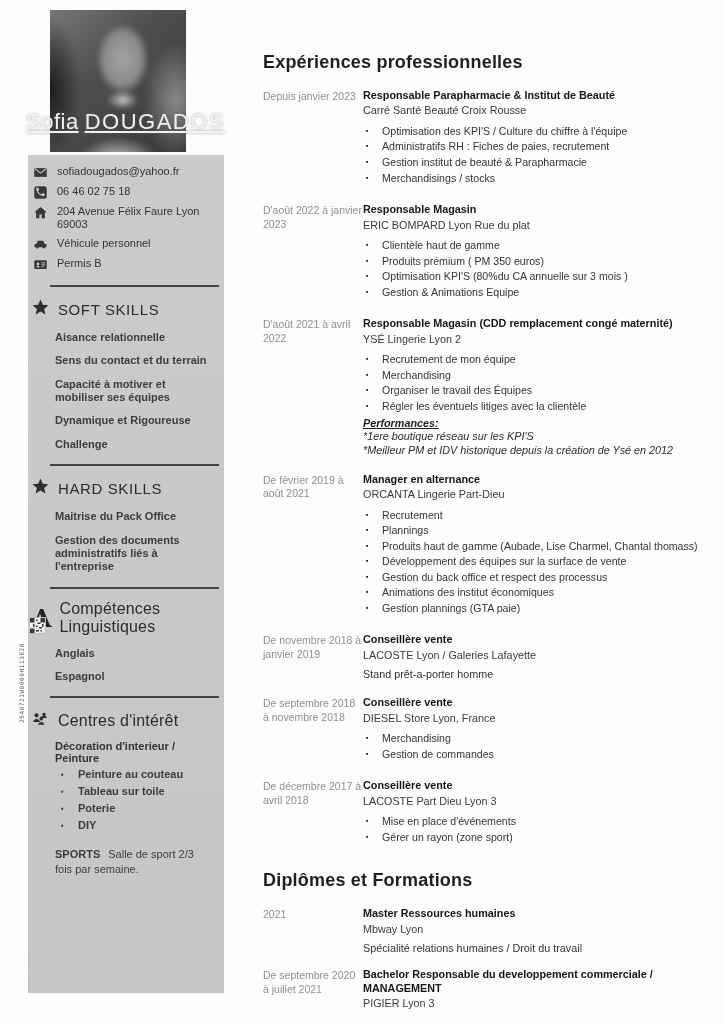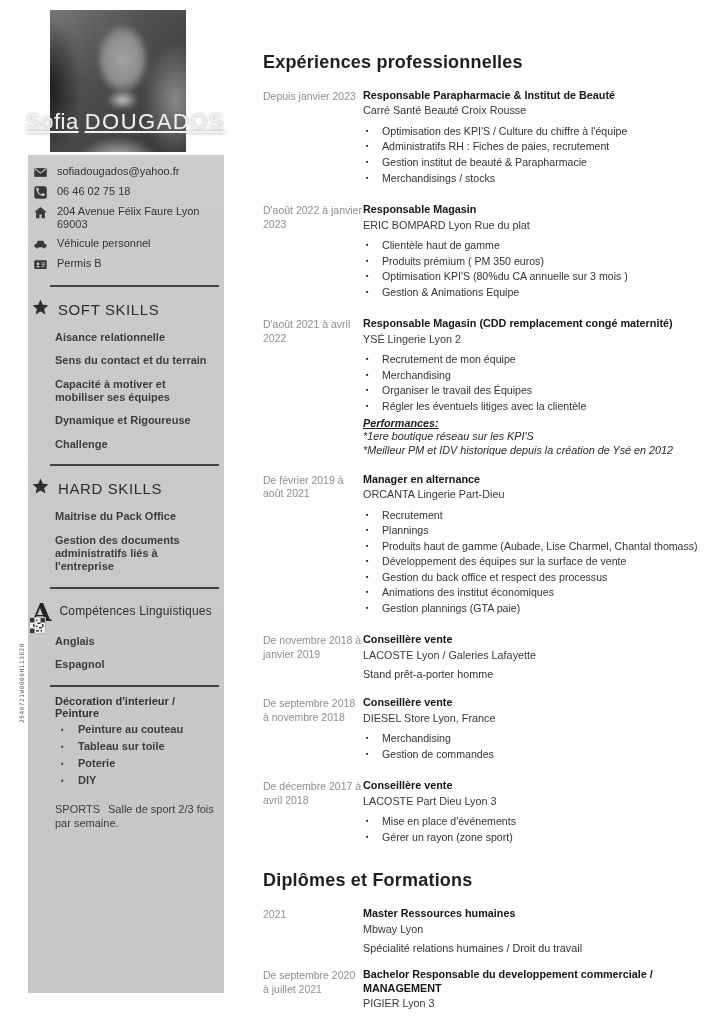--- a/index.html
+++ b/index.html
@@ -29,28 +29,28 @@
   .sidebar{position:absolute;left:28px;top:155px;width:196px;height:838px;
     background:linear-gradient(#cbcbca,#c6c6c5);}
   .side-inner{padding-top:10px;}
   .side-row{display:flex;gap:9px;margin:0 6px 5px 5px;font-size:11px;line-height:1.22;color:#333;}
   .side-row .ic{width:15px;height:15px;flex-shrink:0;margin-top:0;}
   .side-row .ic svg{width:15px;height:15px;fill:#383838;}
   .sep{border-top:2px solid #434343;margin:13px 5px 0 22px;}
   .side-head{display:flex;align-items:center;gap:8px;margin:11px 6px 0 3px;}
   .side-head .ic svg{width:19px;height:19px;fill:#2e2e2e;}
   .side-head h2{margin:0;font-size:15px;font-weight:400;letter-spacing:.6px;color:#2c2c2c;}
-  .side-head h2.tc{font-size:12px;letter-spacing:.2px;line-height:1.15;}
+  .side-head h2.tc{font-size:16px;letter-spacing:.2px;line-height:1.15;}
   .letterA{font-family:"DejaVu Serif","Liberation Serif",serif;font-size:25px;font-weight:700;color:#222;line-height:1;margin-left:1px;}
   .side-item{margin:10px 8px 0 27px;font-size:11px;font-weight:700;color:#3c3c3c;line-height:1.22;}
   .int-sub{margin:8px 8px 0 27px;font-size:11px;font-weight:700;color:#333;}
   .int-li{display:flex;margin:4px 8px 0 33px;font-size:11px;font-weight:600;color:#3c3c3c;}
   .int-li .sq{width:17px;flex-shrink:0;font-size:8px;line-height:13px;}
   .sports{margin:15px 10px 0 27px;font-size:11px;color:#3c3c3c;line-height:1.3;}
-  .sports b{font-weight:400;margin-right:8px;}
+  .sports b{font-weight:700;margin-right:8px;}
   
   .qr{position:absolute;left:29px;top:617px;width:15px;height:15px;background:#efefef;border:1px solid #bbb;}
   .vcode{position:absolute;left:18px;top:608px;width:10px;height:150px;
     font-size:6px;color:#5a5a5a;letter-spacing:.6px;
     writing-mode:vertical-rl;transform:rotate(180deg);text-align:center;font-family:"DejaVu Sans Mono",monospace;}
   
   .main{position:absolute;left:263px;top:52px;width:445px;}
   .main h1{margin:0 0 16px 0;font-size:18px;font-weight:700;color:#1f1f1f;letter-spacing:.2px;}
   .main h1.dip{margin-top:24px;}
   .entry{display:flex;margin-bottom:16px;}
@@ -170,20 +170,31 @@
       <span class="letterA">A</span>
       <h2 class="tc">Compétences Linguistiques</h2>
     </div>
     <div>
         <div class="side-item">Anglais</div>
         <div class="side-item">Espagnol</div>
       </div>
 
     <div class="sep"></div>
 
+    <div class="side-head">
+      <span class="ic">
+        <svg viewBox="0 0 24 24">
+            <circle cx="7" cy="8" r="2.6"></circle>
+            <circle cx="16.5" cy="7" r="2.2"></circle>
+            <circle cx="13" cy="12" r="2.4"></circle>
+            <path d="M2.5 16.5c.8-2.6 2.5-4 4.5-4s3.7 1.4 4.5 4zM12.8 11.3c.7-1.9 2-2.9 3.7-2.9 1.6 0 3 1 3.7 2.9zM8.8 20c.8-2.4 2.3-3.7 4.2-3.7s3.4 1.3 4.2 3.7z"></path>
+          </svg>
+      </span>
+      <h2 class="tc">Centres d'intérêt</h2>
+    </div>
     <div class="int-sub">Décoration d'interieur / Peinture</div>
     <div>
         <div class="int-li">
           <span class="sq">▪</span>
           <span>Peinture au couteau</span>
         </div>
         <div class="int-li">
           <span class="sq">▪</span>
           <span>Tableau sur toile</span>
         </div>

